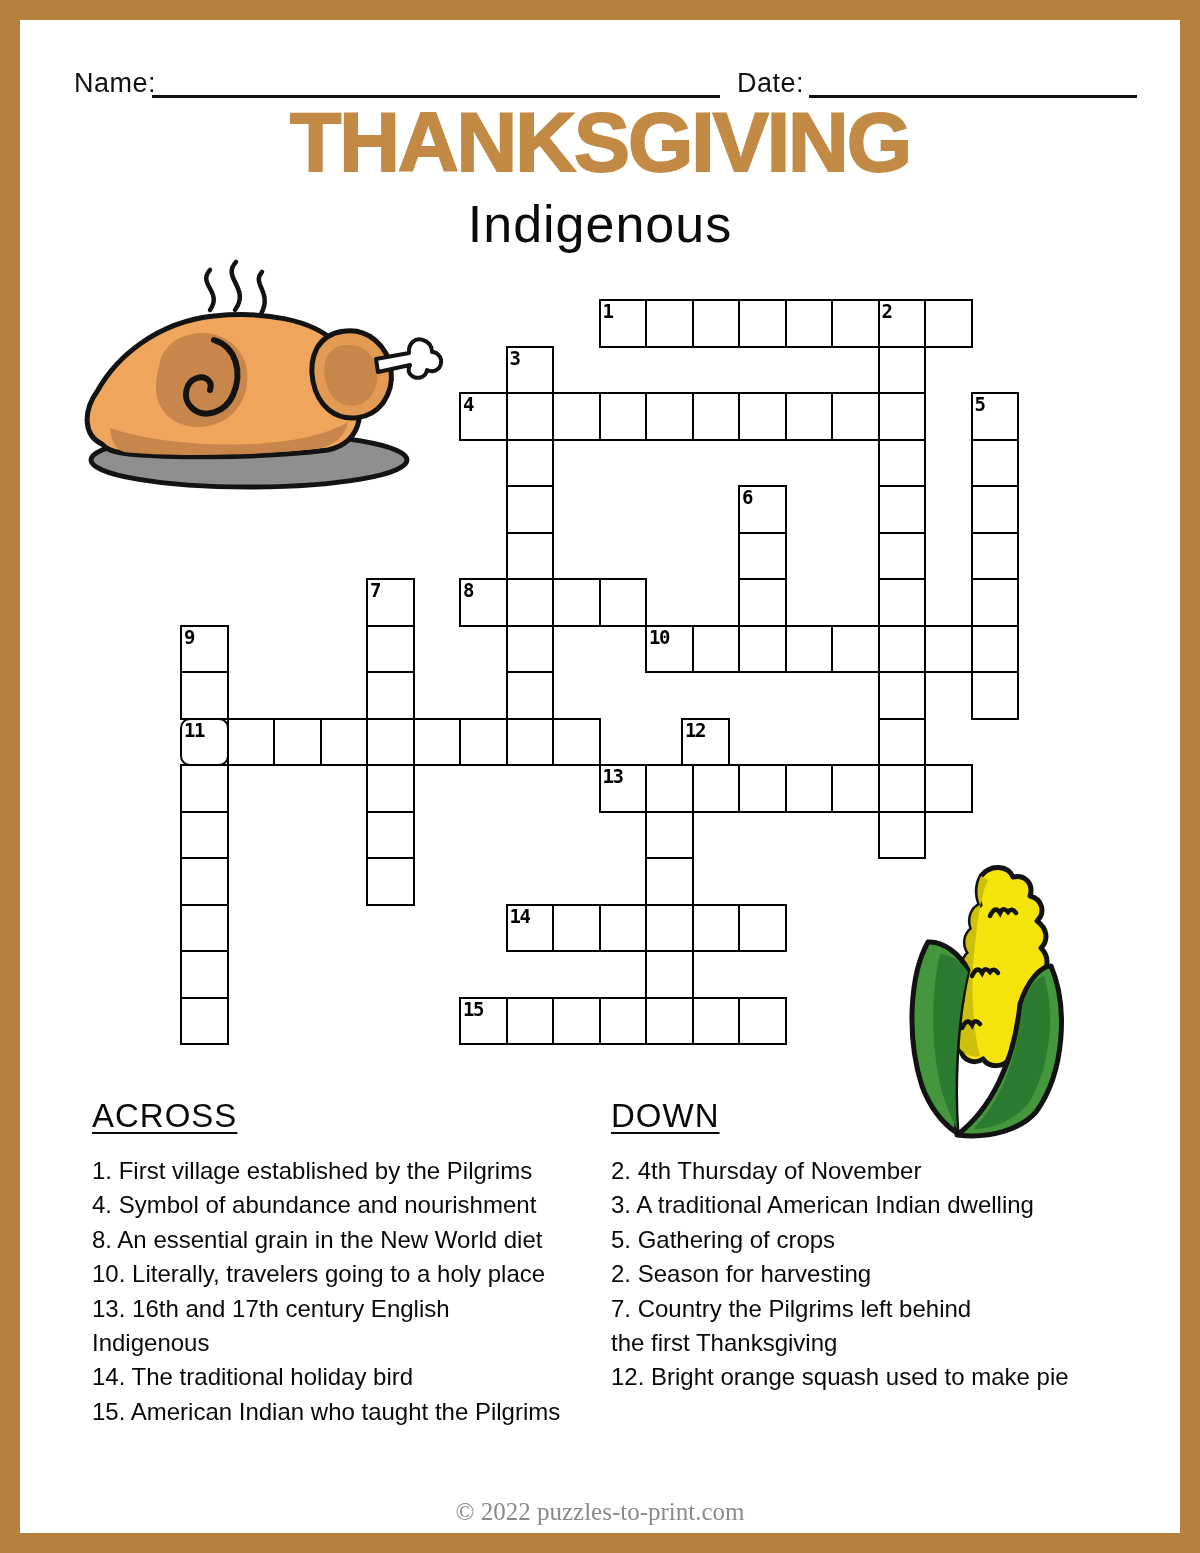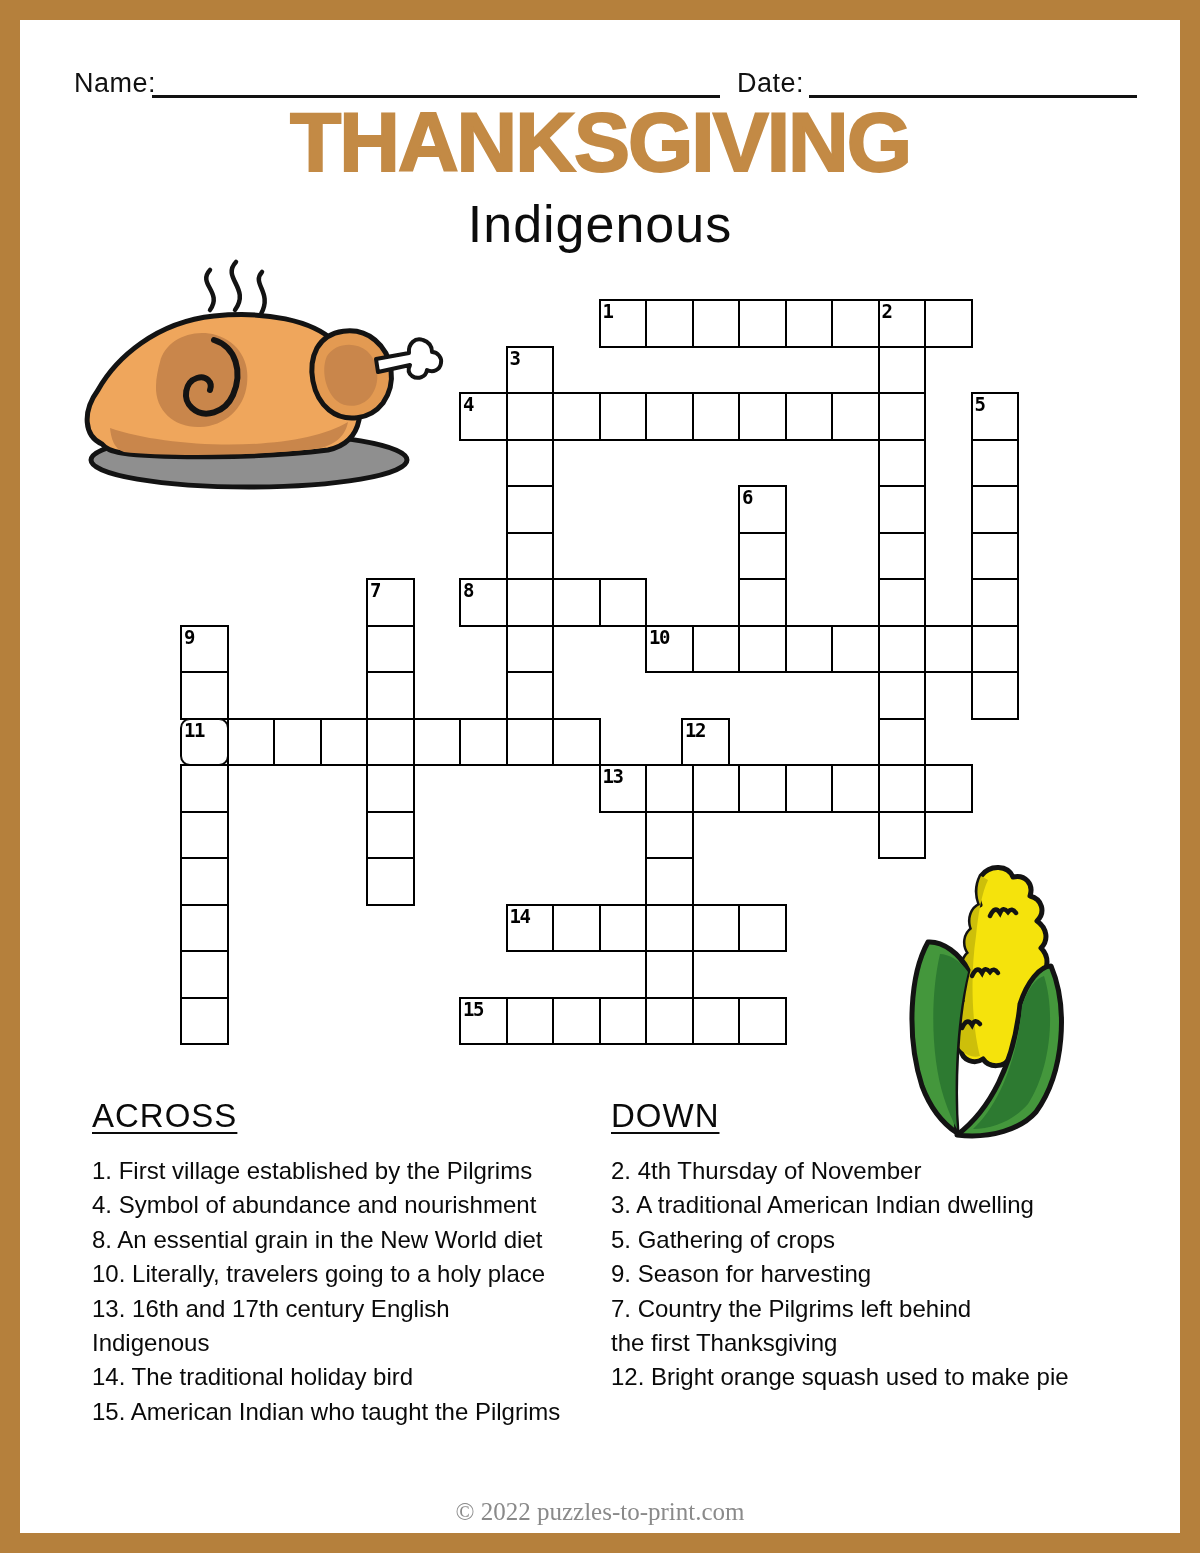--- a/index.html
+++ b/index.html
@@ -242,19 +242,19 @@
   <div class="clue-line">13. 16th and 17th century English</div>
   <div class="clue-line">Indigenous</div>
   <div class="clue-line">14. The traditional holiday bird</div>
   <div class="clue-line">15. American Indian who taught the Pilgrims</div>
 </div>
 
 <div class="clue-col down">
   <div class="clue-line">2. 4th Thursday of November</div>
   <div class="clue-line">3. A traditional American Indian dwelling</div>
   <div class="clue-line">5. Gathering of crops</div>
-  <div class="clue-line">9. Season for harvesting</div>
+  <div class="clue-line">2. Season for harvesting</div>
   <div class="clue-line">7. Country the Pilgrims left behind</div>
   <div class="clue-line">the first Thanksgiving</div>
   <div class="clue-line">12. Bright orange squash used to make pie</div>
 </div>
 
 <div class="footer">© 2022 puzzles-to-print.com</div>
 
 </body></html>

